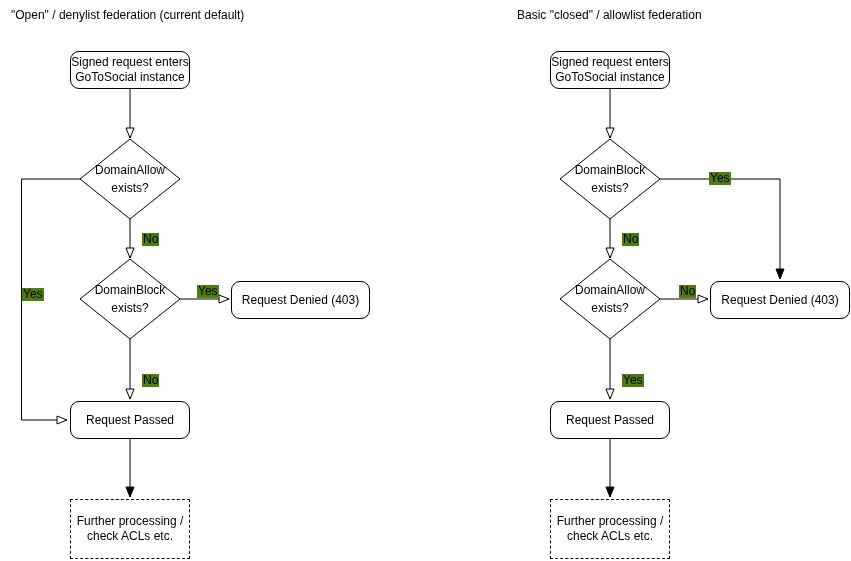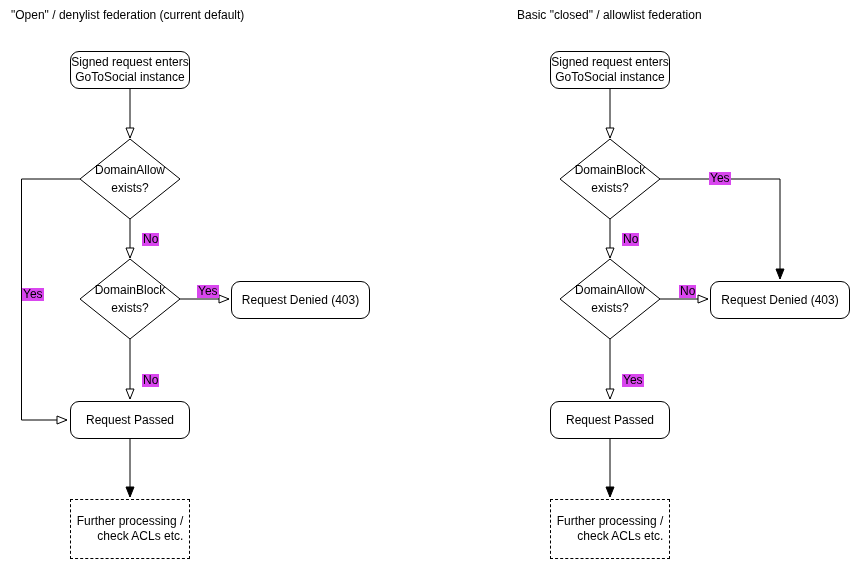--- a/index.html
+++ b/index.html
@@ -42,41 +42,41 @@
     justify-content: center;
     text-align: center;
     font-size: 12px;
     line-height: 15px;
     color: #000000;
     background: #ffffff;
     border: 1px solid #000000;
     white-space: pre-line;
   }
   .rounded { border-radius: 9px; }
-  .dashed  { border-style: dashed; border-radius: 0; text-align: right; }
+  .dashed  { border-style: dashed; border-radius: 0; }
 
   .diamond-label {
     position: absolute;
     display: flex;
     align-items: center;
     justify-content: center;
     text-align: center;
     font-size: 12px;
     line-height: 18px;
     color: #000000;
     white-space: pre-line;
     pointer-events: none;
   }
 
   .edge-label {
     position: absolute;
     font-size: 12px;
     line-height: 13px;
     color: #000000;
-    background: #d946ef;
+    background: #4d7c0f;
     padding: 0 1px;
     white-space: nowrap;
   }
 </style>
 </head>
 <body>
 
 <div class="canvas">
 
   <svg class="wires" width="851" height="561" viewBox="0 0 851 561">

